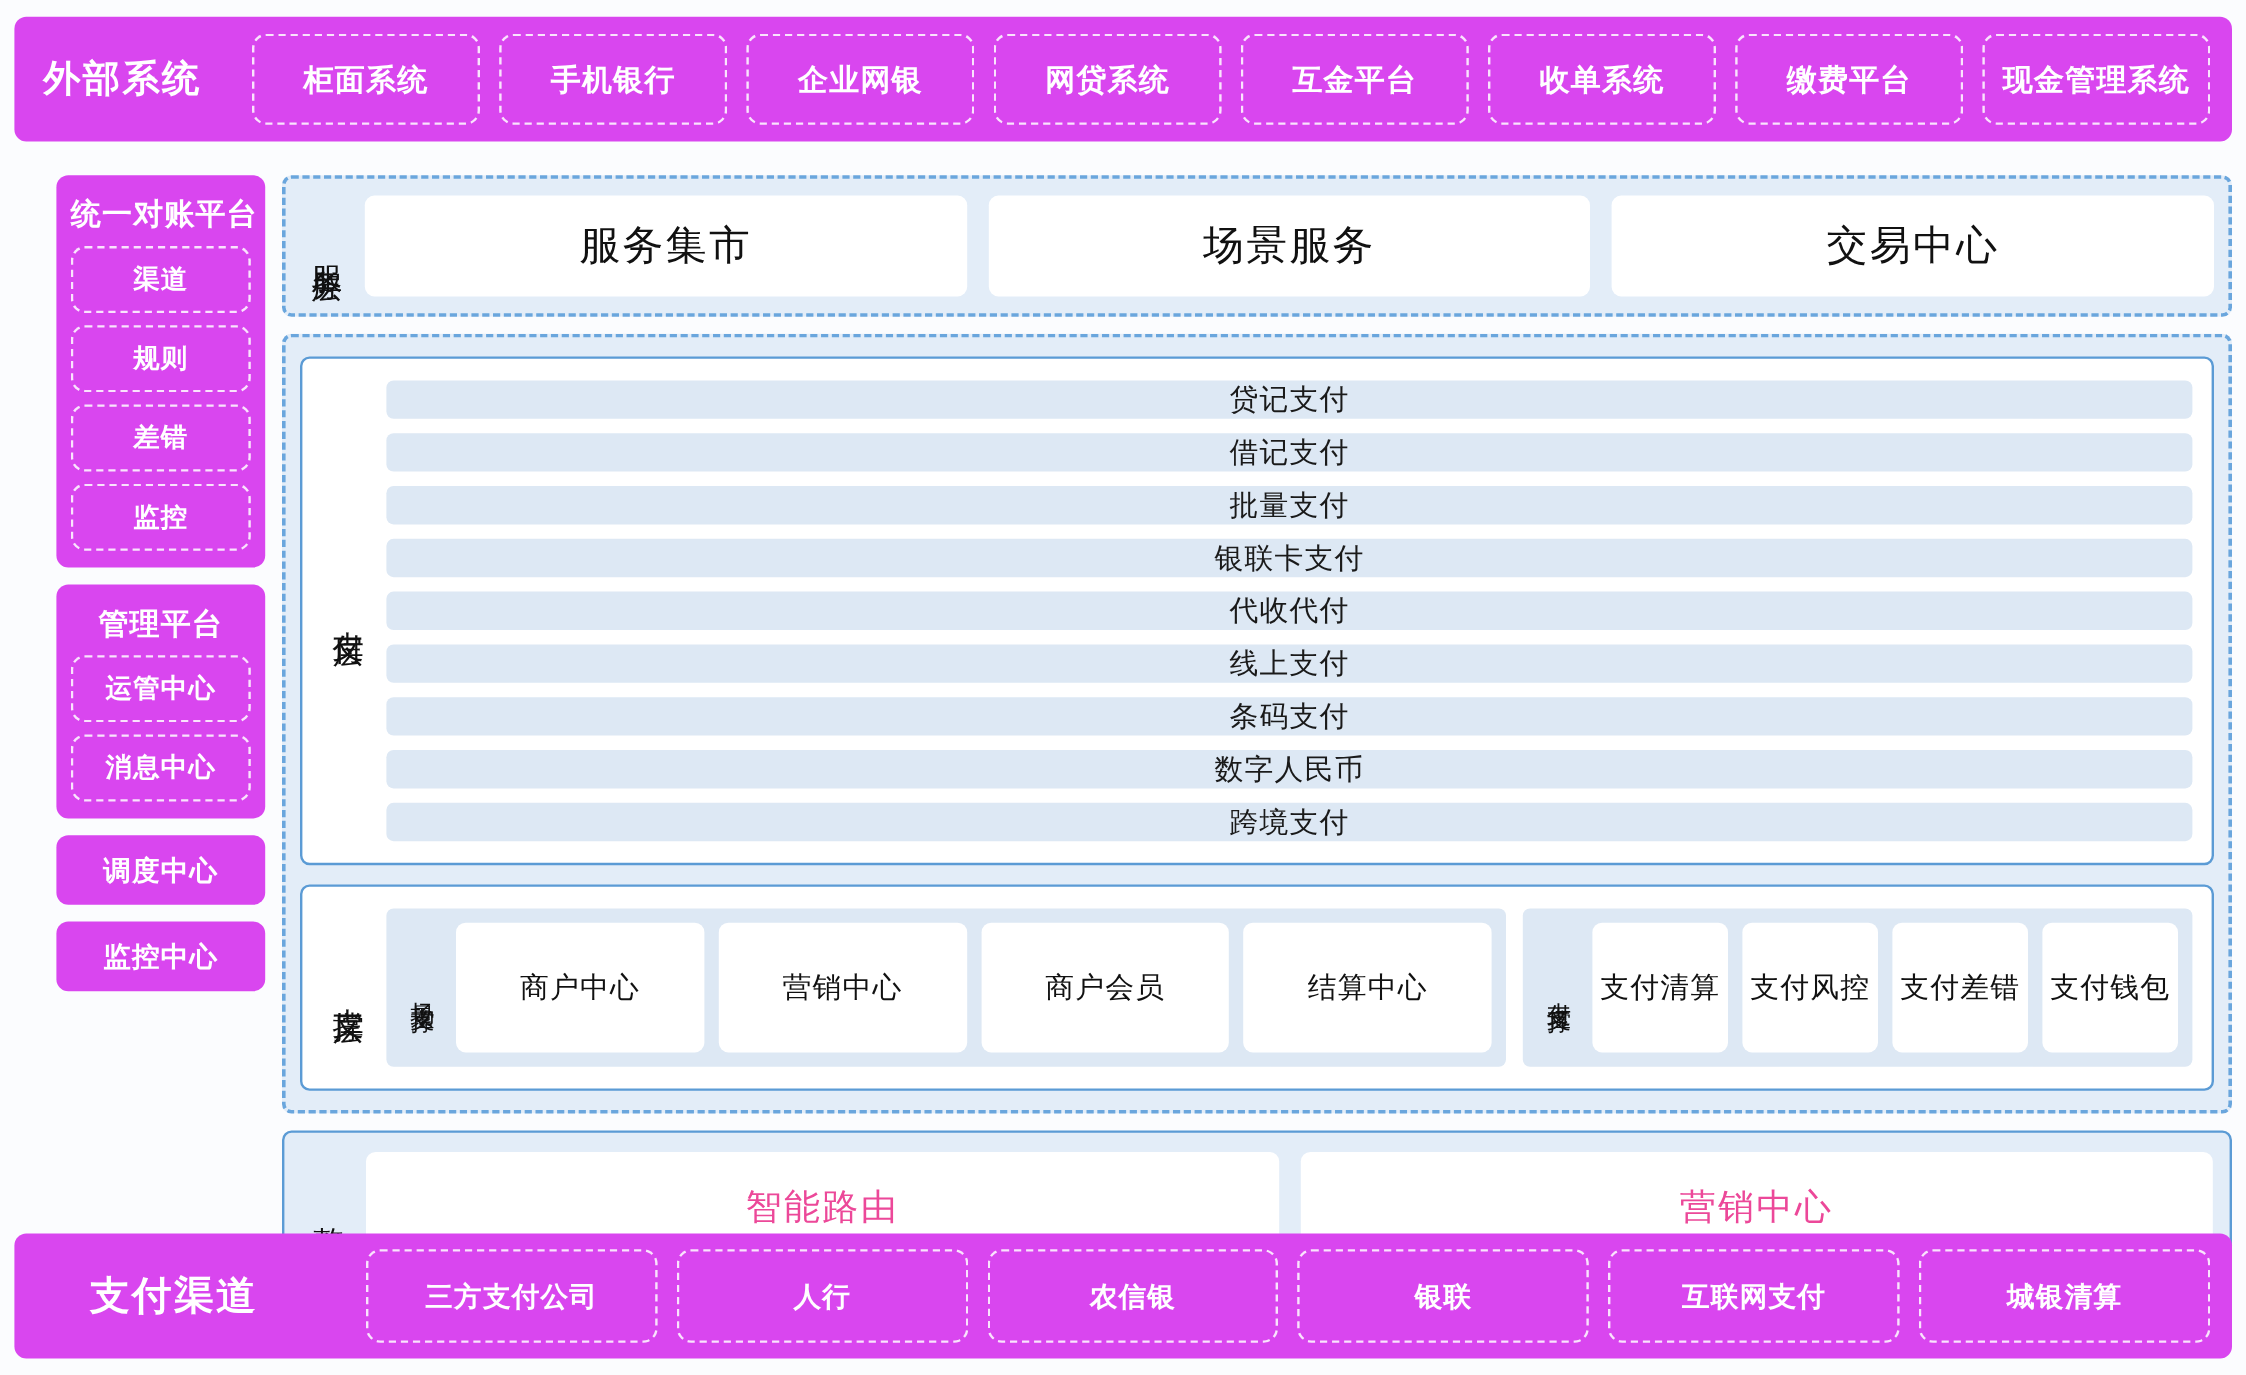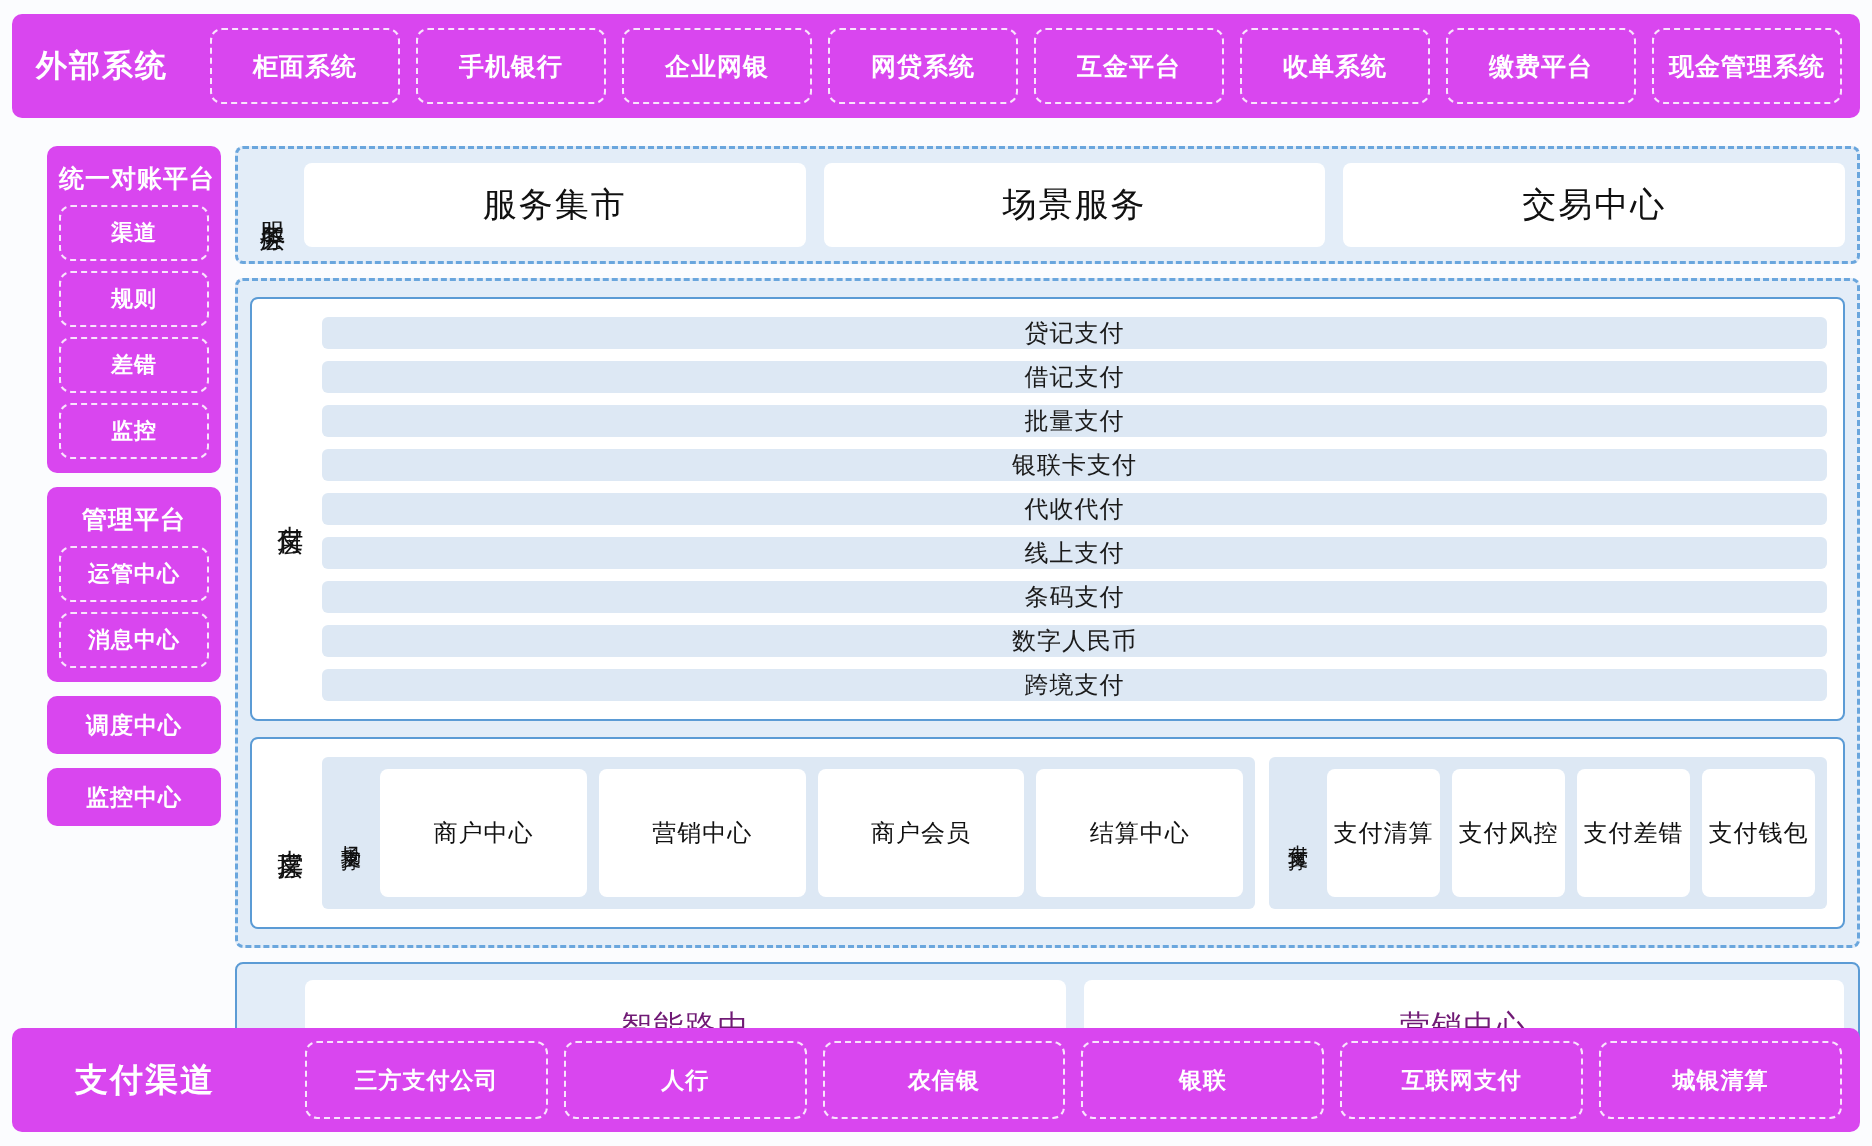--- a/index.html
+++ b/index.html
@@ -110,35 +110,35 @@
     display: flex; align-items: stretch; gap: 12px; padding: 12px;
   }
   .sup-group.left { flex: 0 0 62%; }
   .sup-group.right { flex: 1; }
   .sup-glabel {
     flex: 0 0 34px; display: flex; align-items: center; justify-content: center;
     writing-mode: vertical-rl; text-orientation: upright;
     font-size: 20px; color: #111; letter-spacing: 2px; line-height: 1.05;
   }
   .sup-card {
-    flex: 1; height: 128px; background: #fff; border-radius: 8px;
+    flex: 1; height: 108px; background: #fff; border-radius: 8px;
     display: flex; align-items: center; justify-content: center;
     font-size: 24px; color: #111; letter-spacing: 1px; white-space: nowrap;
   }
 
   
   .integ {
     background: #e3edf8; border: 2px solid #5b9bd5; border-radius: 8px;
     padding: 16px 14px;
   }
   .integ-cards { display: flex; flex: 1; gap: 18px; }
   .integ-card {
     flex: 1; height: 92px; background: #fff; border-radius: 8px;
     display: flex; align-items: center; justify-content: center;
-    font-size: 30px; color: #701a75; letter-spacing: 2px;
+    font-size: 30px; color: #ec4899; letter-spacing: 2px;
   }
 </style>
 </head>
 <body>
 
 <div class="page">
 
   <div class="bar cyan" id="top-bar">
     <div class="bar-title">外部系统</div>
     <div class="bar-items">

